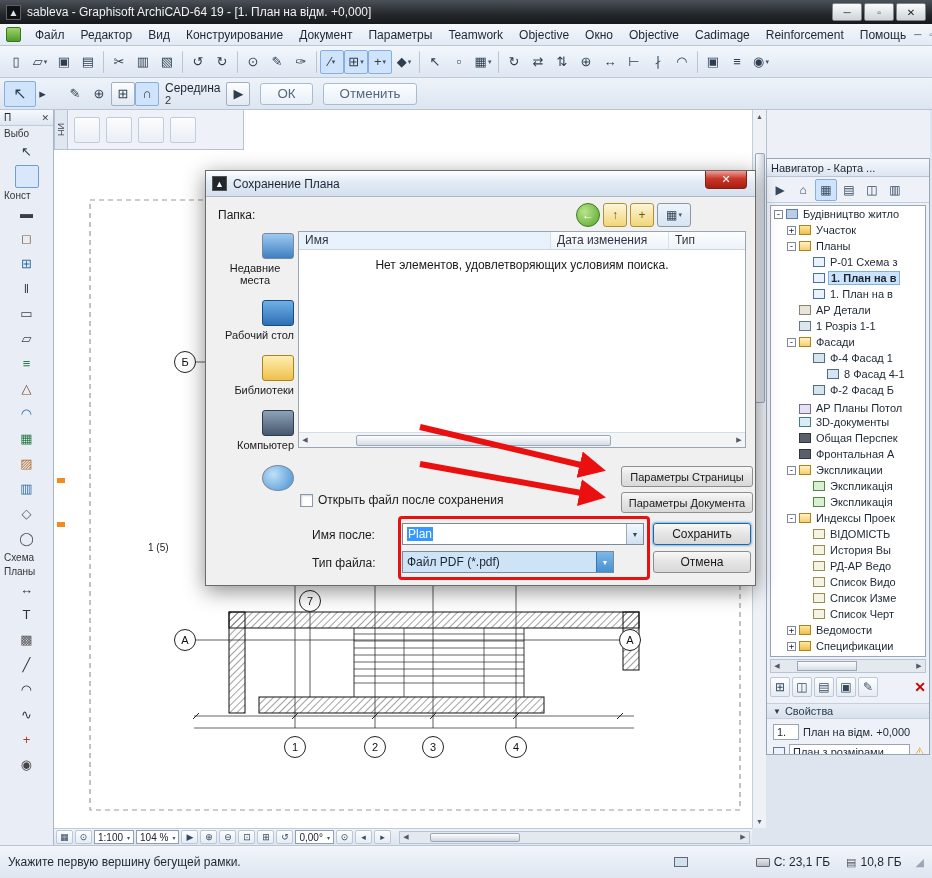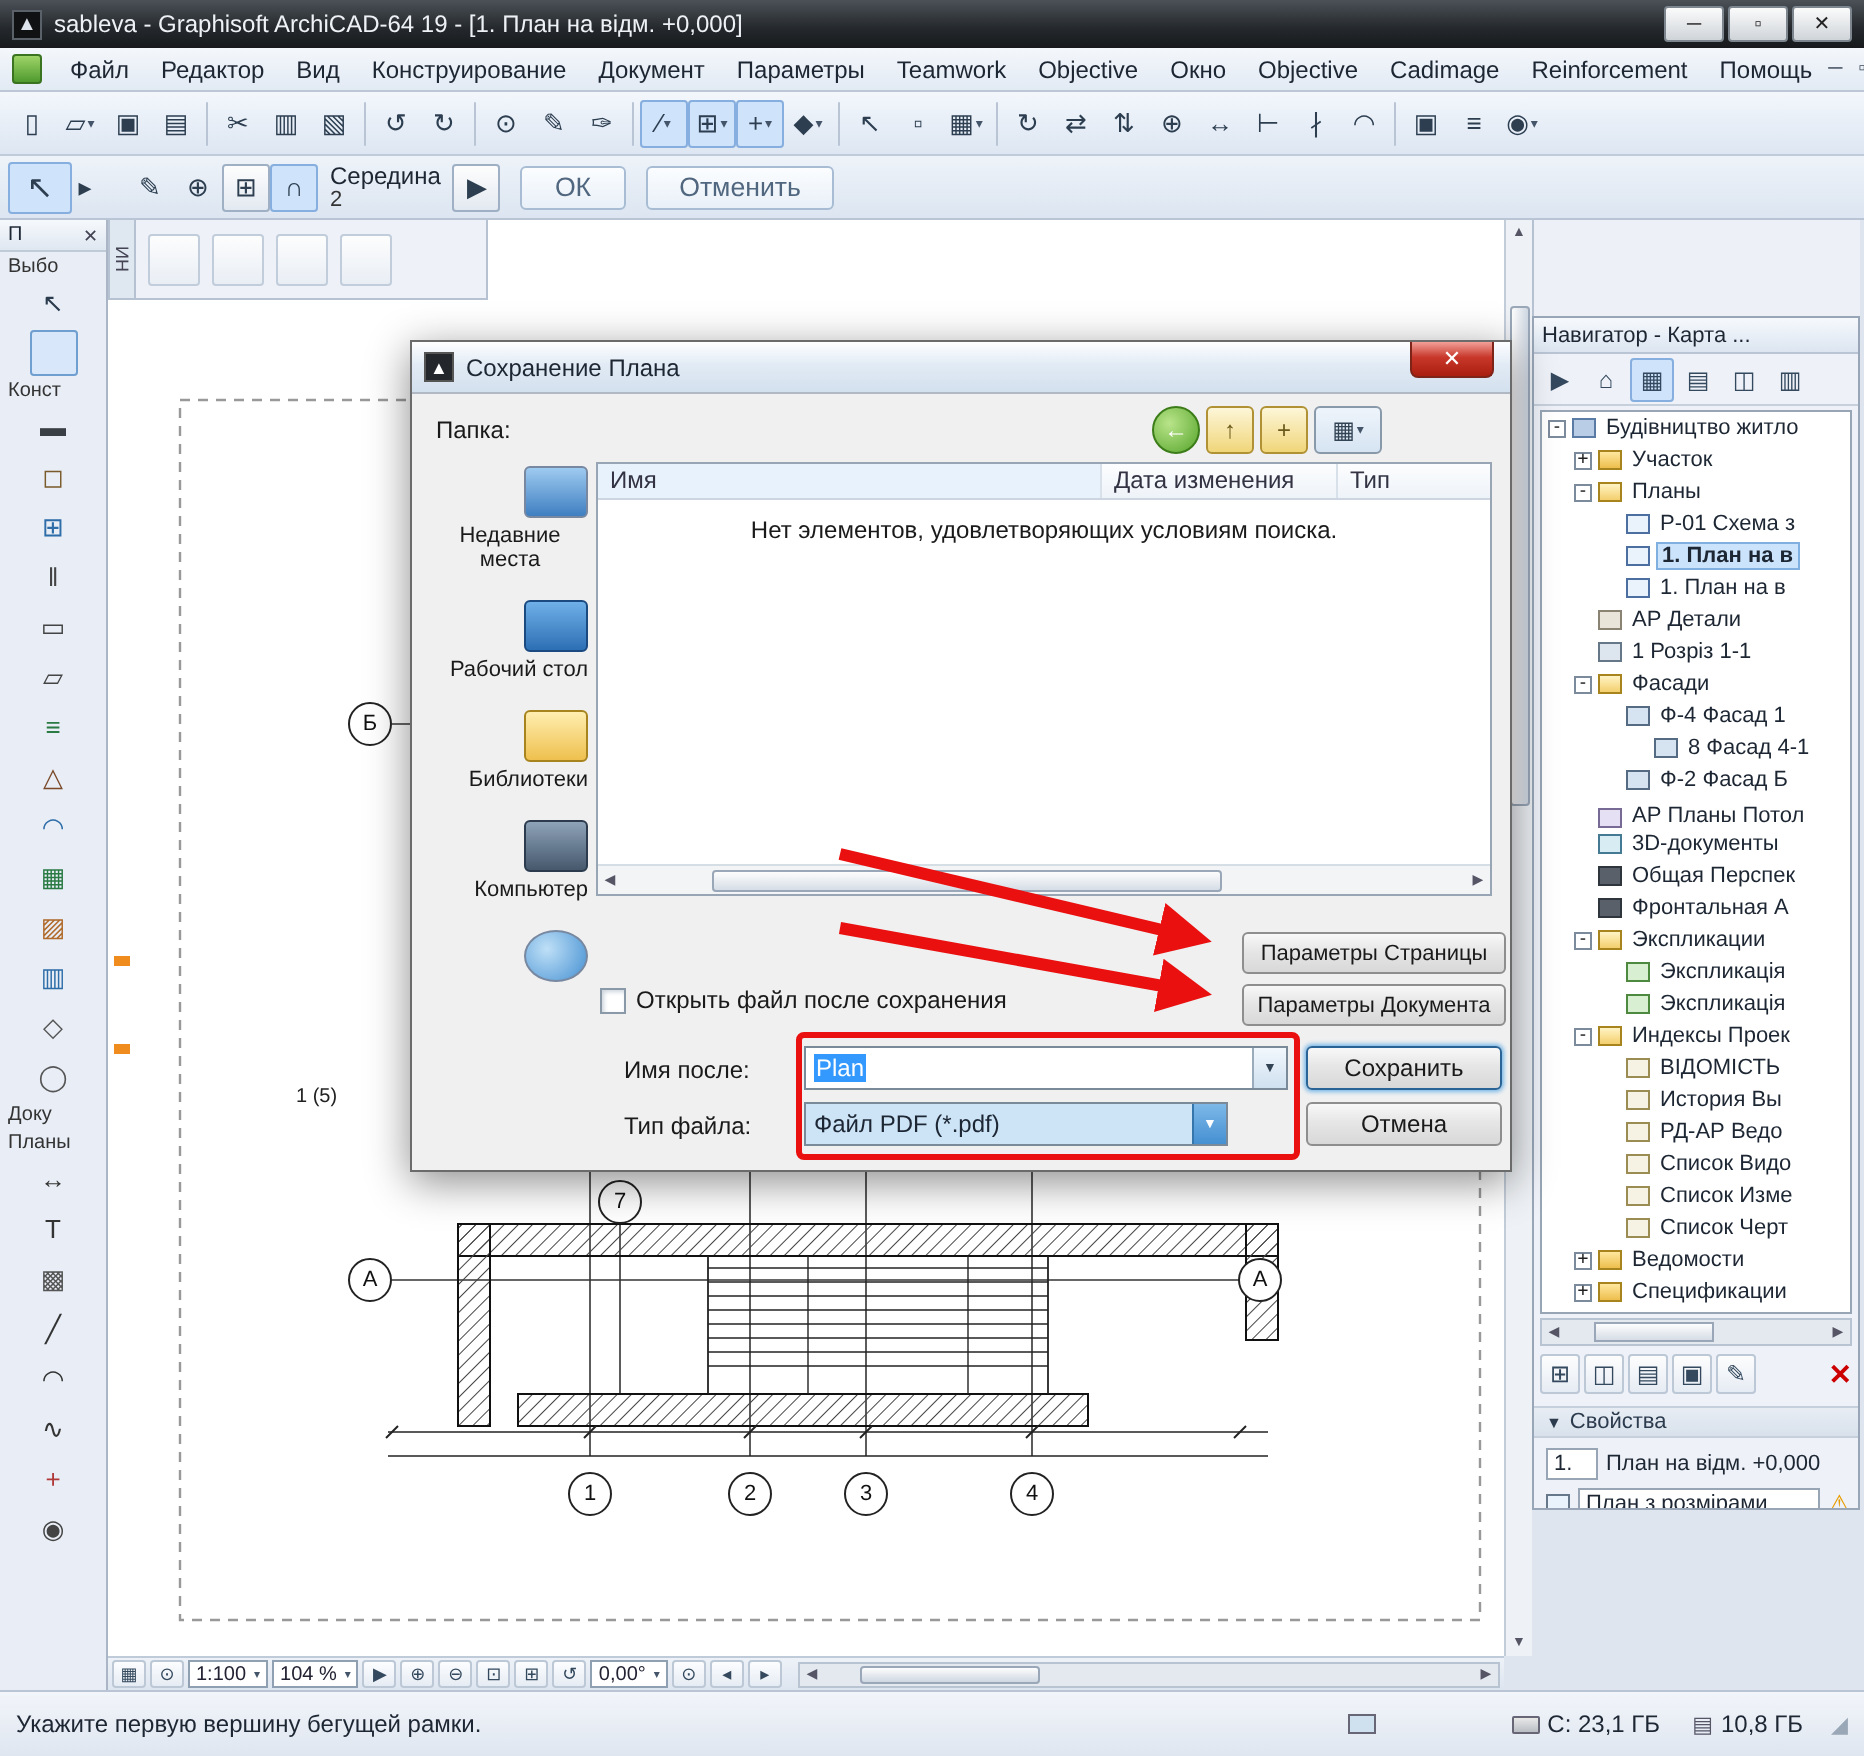--- a/index.html
+++ b/index.html
@@ -448,21 +448,21 @@
       </div>
 
       <div class="ptool">
         <span class="g" style="color: rgb(85, 85, 85);">◇</span>
       </div>
 
       <div class="ptool">
         <span class="g" style="color: rgb(85, 85, 85);">◯</span>
       </div>
     </div>
-  <div class="pal-sec">Доку</div>
+  <div class="pal-sec">Схема</div>
   <div class="pal-sec">Планы</div>
   <div class="pal-tools">
 
       <div class="ptool">
         <span class="g" style="color: rgb(51, 51, 51);">↔</span>
       </div>
 
       <div class="ptool">
         <span class="g" style="color: rgb(51, 51, 51);">T</span>
       </div>

